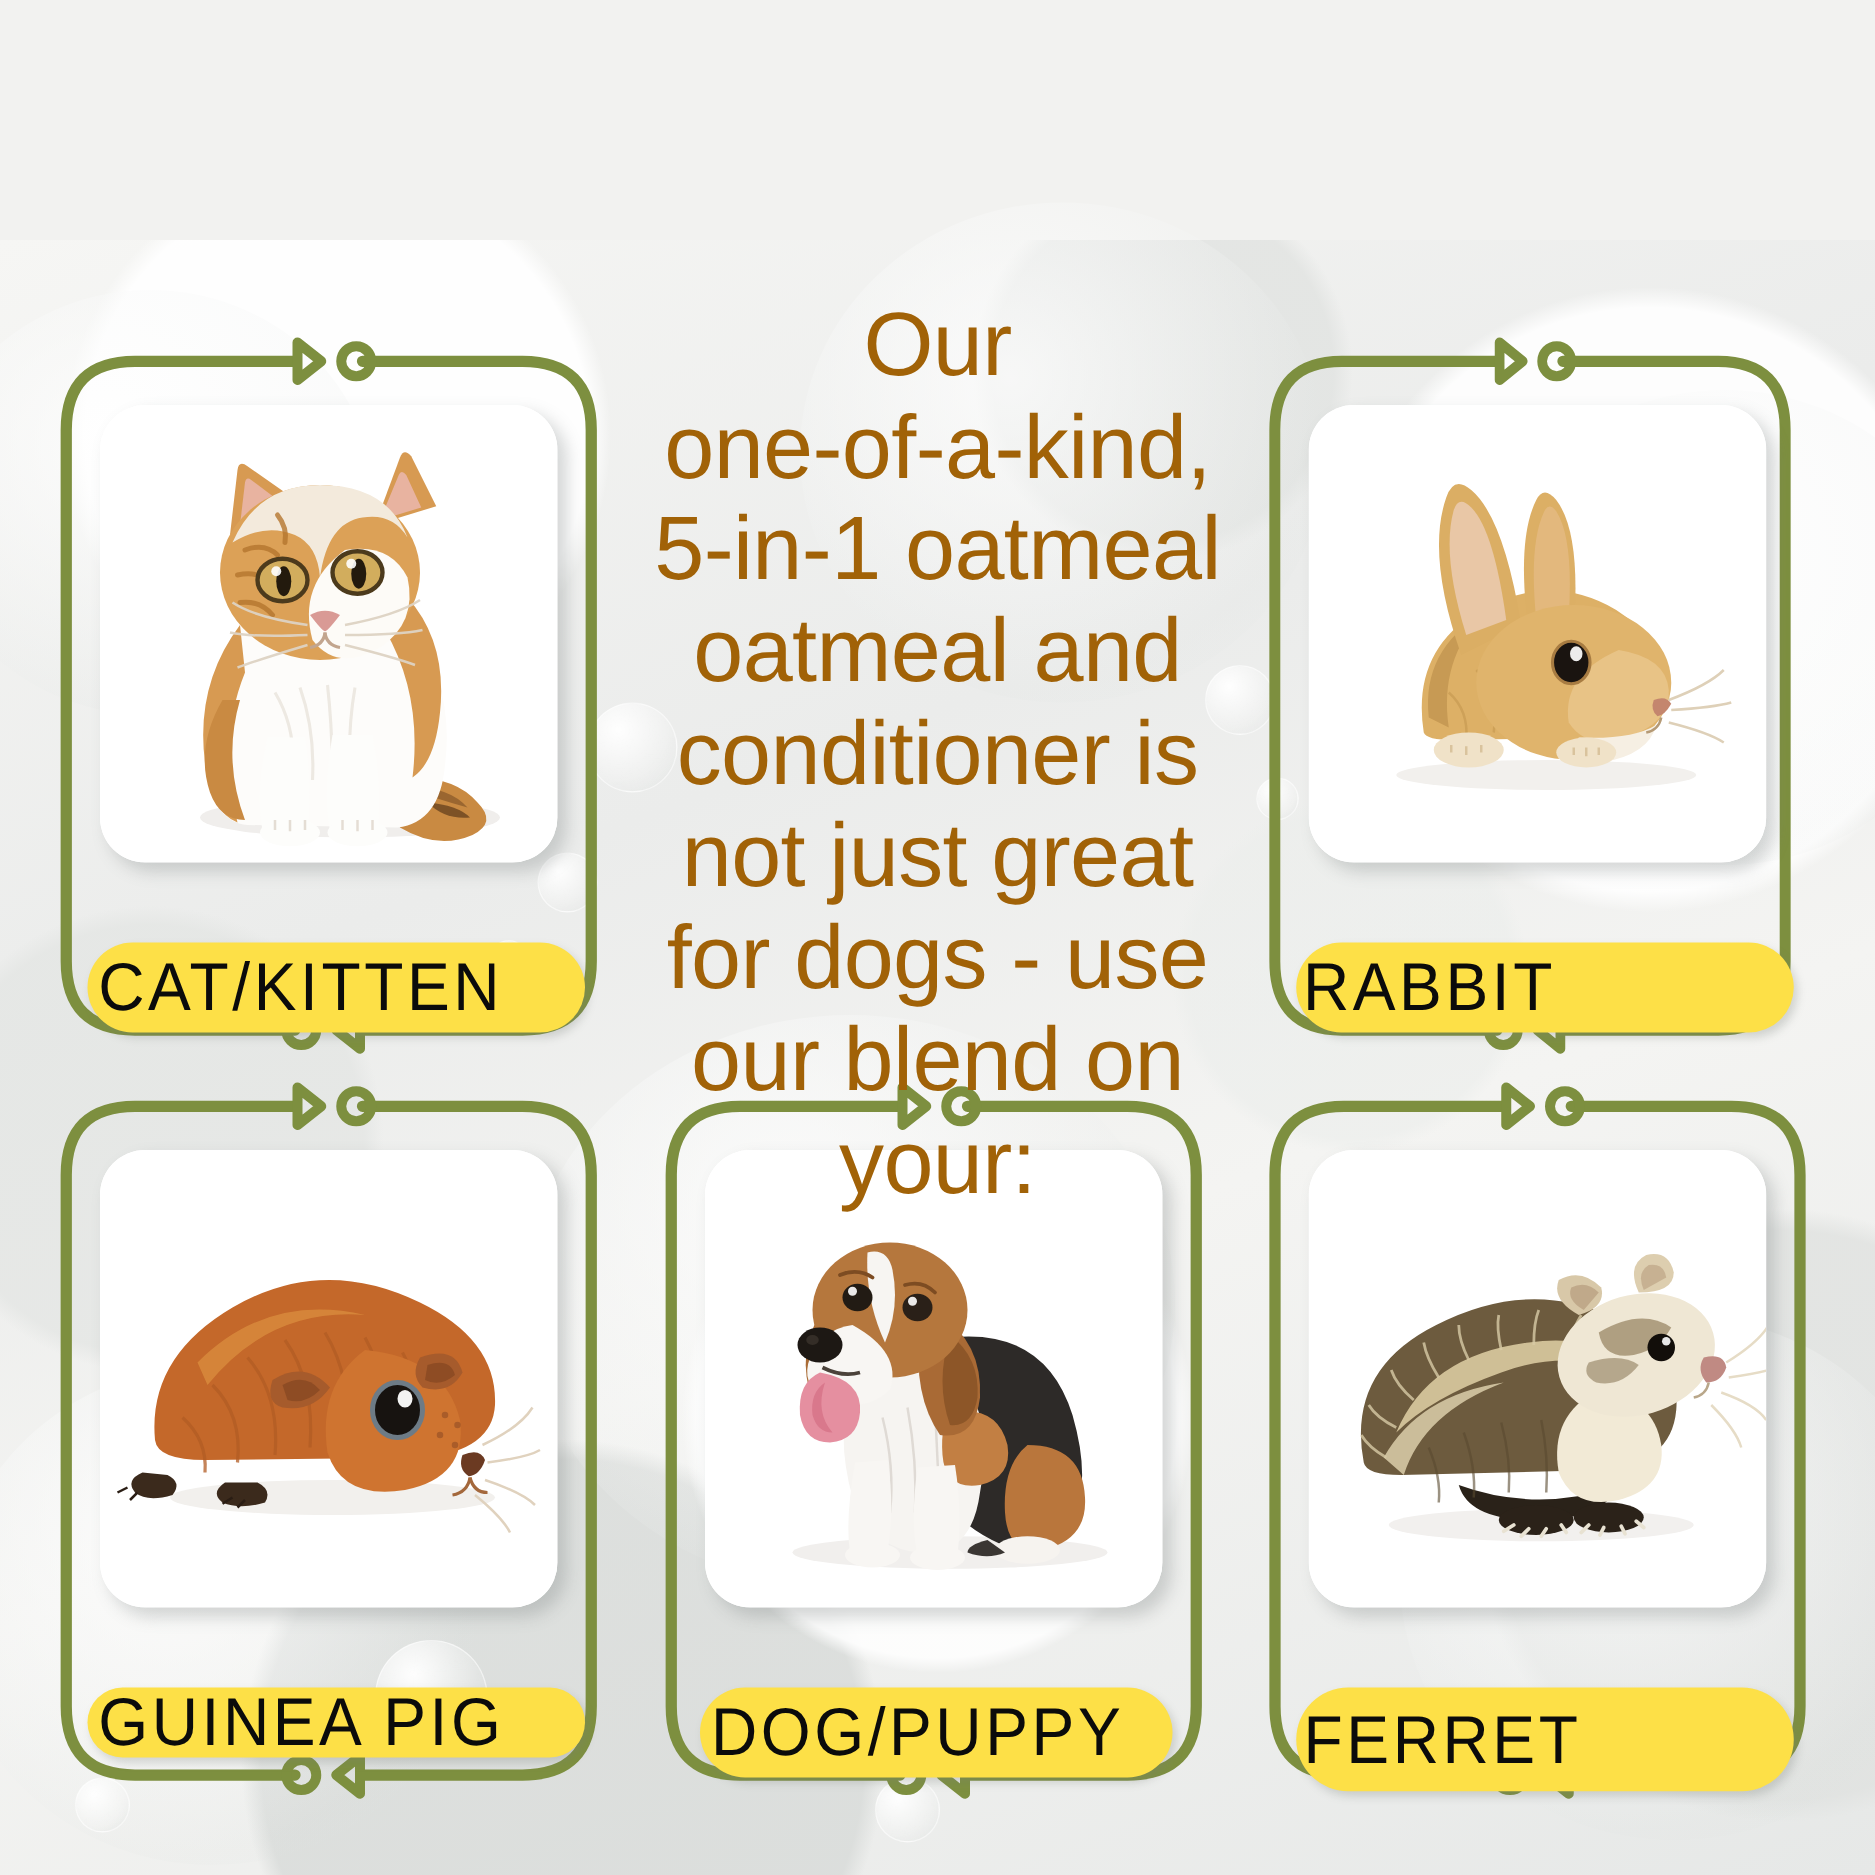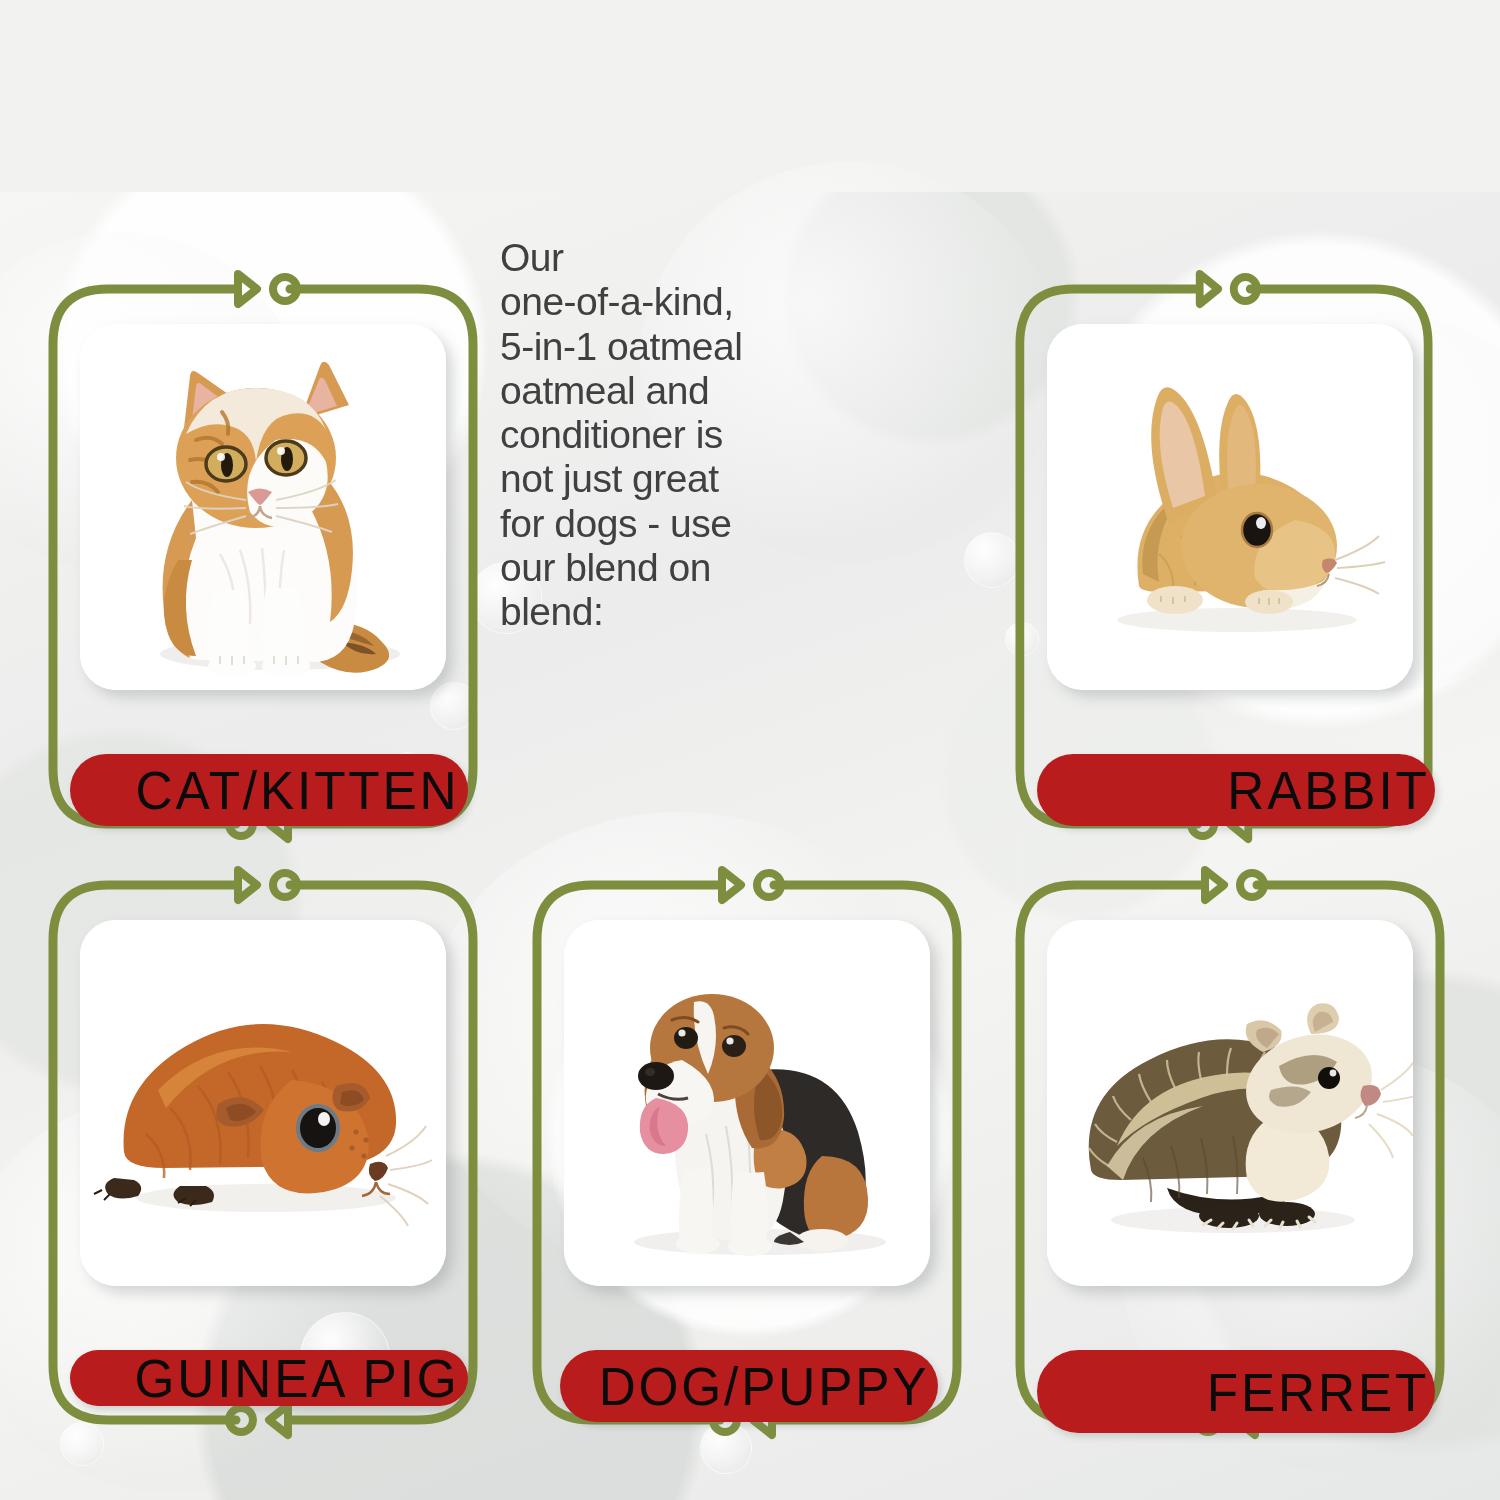--- a/index.html
+++ b/index.html
@@ -79,43 +79,43 @@
     background:#ffffff;
     border-radius:36px;
     box-shadow:7px 7px 13px rgba(120,125,125,0.30);
     overflow:hidden;
   }
   .tile svg{ width:100%; height:100%; display:block; }
 
   
   .pill{
     position:absolute;
-    background:#b91c1c;
+    background:#fde047;
     border-radius:999px;
-    display:flex; align-items:center; justify-content:flex-end;
+    display:flex; align-items:center; justify-content:flex-start;
     box-shadow:3px 4px 7px rgba(120,125,120,0.28);
   }
   .pill span{
     color:#0b0b0b;
     font-size:54px;
     font-weight:400;
     letter-spacing:3px;
     white-space:nowrap;
     transform:scaleX(0.95);
     font-family:"Liberation Sans", sans-serif;
   }
 
   
   .center-copy{
     position:absolute;
     left:500px; top:236px;
     width:500px;
-    text-align:left;
-    color:#404040;
-    font-size:39px;
+    text-align:center;
+    color:#a16207;
+    font-size:72px;
     line-height:1.135;
     font-family:"Liberation Sans", sans-serif;
     letter-spacing:-0.5px;
     font-weight:400;
   }
   .center-copy div{ white-space:nowrap; }
 </style>
 </head>
 <body>
 
@@ -575,16 +575,16 @@
 
   <div class="center-copy">
     <div>Our</div>
     <div>one-of-a-kind,</div>
     <div>5-in-1 oatmeal</div>
     <div>oatmeal and</div>
     <div>conditioner is</div>
     <div>not just great</div>
     <div>for dogs - use</div>
     <div>our blend on</div>
-    <div>blend:</div>
+    <div>your:</div>
   </div>
 
 </div>
 
 </body></html>

